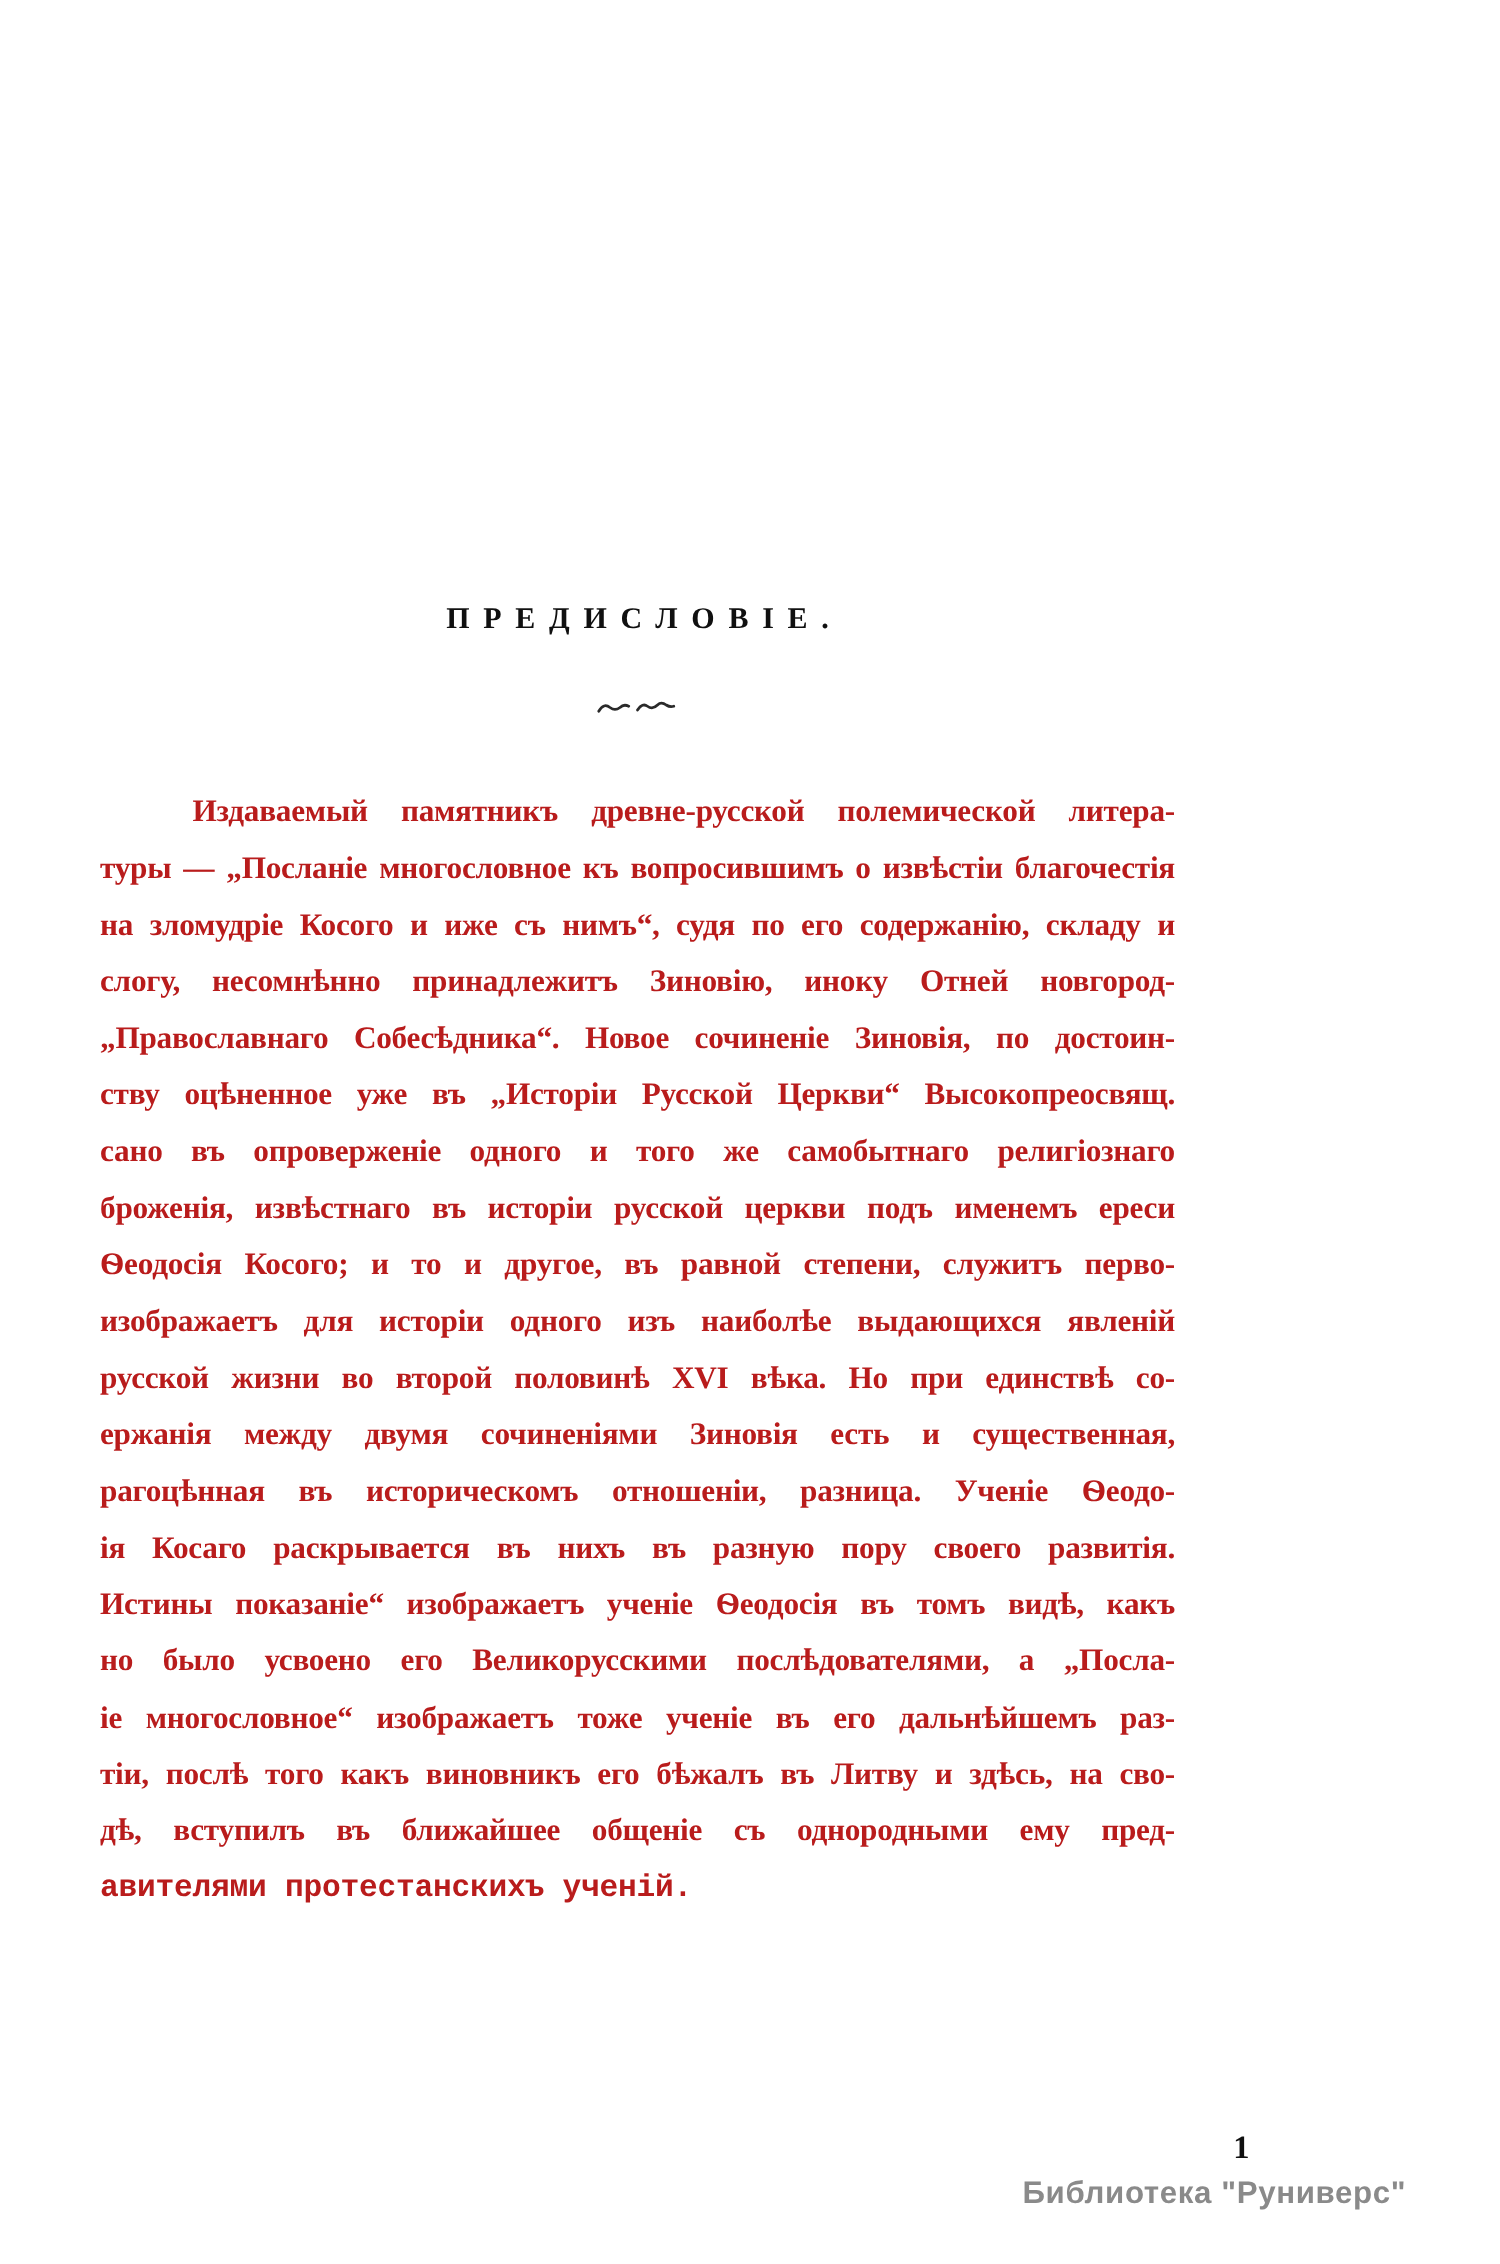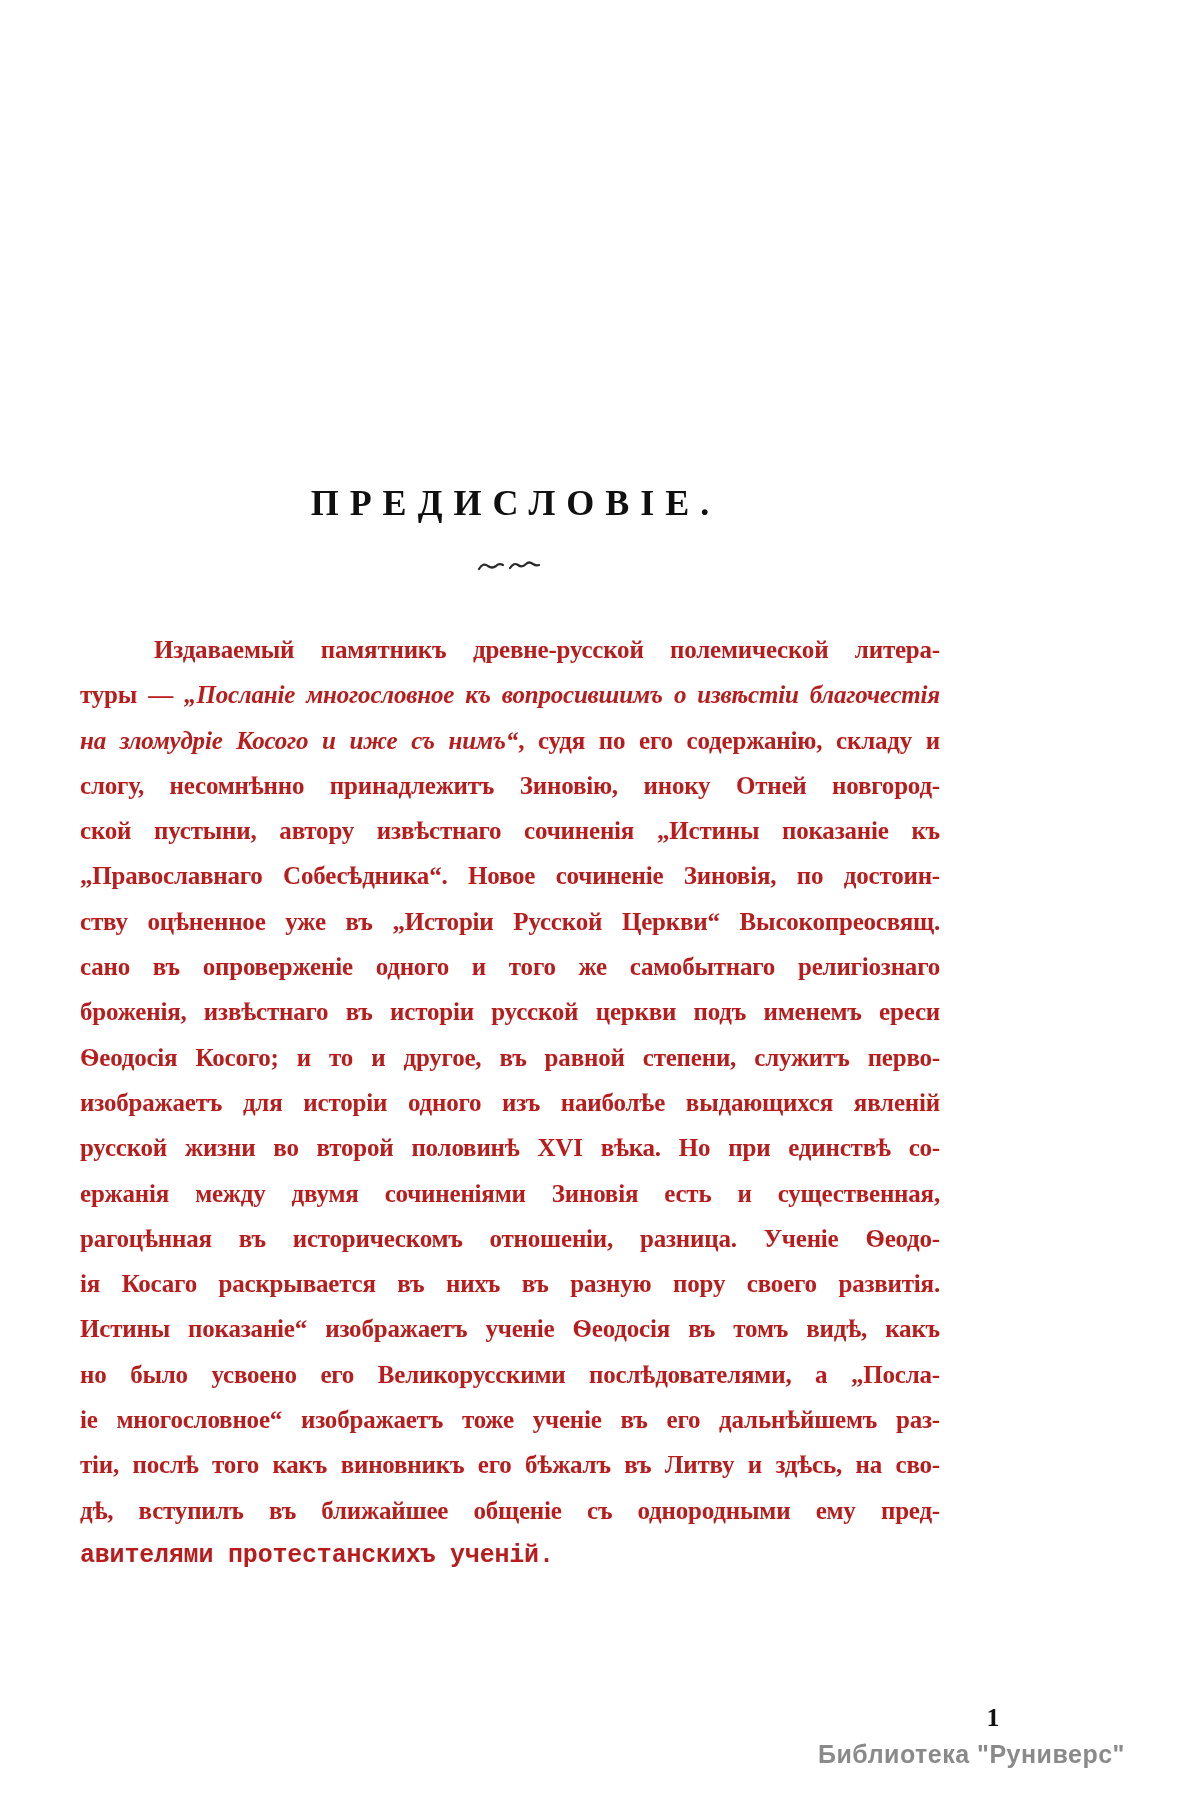--- a/index.html
+++ b/index.html
@@ -11,21 +11,21 @@
     color:#141414;
     font-family:"Liberation Serif","DejaVu Serif",serif;
     overflow:hidden;
   }
   .title{
     position:absolute;
     top:482px;
     left:80px;
     width:860px;
     text-align:center;
-    font-size:36px;
+    font-size:24px;
     font-weight:700;
     letter-spacing:11px;
     text-indent:11px;
     color:#101010;
     white-space:nowrap;
   }
   .ornament{
     position:absolute;
     top:560px;
     left:80px;
@@ -44,21 +44,21 @@
   }
   .line{
     height:45.3px;
     line-height:45.3px;
     text-align:justify;
     text-align-last:justify;
     overflow:hidden;
   }
   .line.indent{ text-indent:74px; }
   .line.last{ text-align-last:left;font-family:Liberation Mono, monospace; }
-  .seg.italic{ font-style:italic; }
+  .seg.italic{ }
   .page-number{
     position:absolute;
     top:1703px;
     left:953px;
     width:80px;
     text-align:center;
     font-size:26px;
     font-weight:700;
     color:#101010;
   }
@@ -85,21 +85,20 @@
     <svg width="66" height="14" viewBox="0 0 66 14" xmlns="http://www.w3.org/2000/svg">
       <path d="M2,9 q4,-7 9,-3 q4,3 8,0 q3,-3 7,-1 M33,8 q4,-6 8,-3 q4,3 8,-1 q3,-3 7,0 q3,2 6,1" stroke="#2a2a2a" fill="none" stroke-width="2.2" stroke-linecap="round"></path>
     </svg>
   </div>
 
   <div class="body-text" id="body-lines">
       <div class="line indent"><span class="seg regular">Издаваемый памятникъ древне-русской полемической литера-</span></div>
       <div class="line"><span class="seg regular">туры — </span><span class="seg italic">„Посланіе многословное къ вопросившимъ о извѣстіи благочестія</span></div>
       <div class="line"><span class="seg italic">на зломудріе Косого и иже съ нимъ“</span><span class="seg regular">, судя по его содержанію, складу и</span></div>
       <div class="line"><span class="seg regular">слогу, несомнѣнно принадлежитъ Зиновію, иноку Отней новгород-</span></div>
-      <div class="line"><span class="seg regular">ской пустыни, автору извѣстнаго сочиненія „Истины показаніе къ</span></div>
       <div class="line"><span class="seg regular">„Православнаго Собесѣдника“. Новое сочиненіе Зиновія, по достоин-</span></div>
       <div class="line"><span class="seg regular">ству оцѣненное уже въ „Исторіи Русской Церкви“ Высокопреосвящ.</span></div>
       <div class="line"><span class="seg regular">сано въ опроверженіе одного и того же самобытнаго религіознаго</span></div>
       <div class="line"><span class="seg regular">броженія, извѣстнаго въ исторіи русской церкви подъ именемъ ереси</span></div>
       <div class="line"><span class="seg regular">Ѳеодосія Косого; и то и другое, въ равной степени, служитъ перво-</span></div>
       <div class="line"><span class="seg regular">изображаетъ для исторіи одного изъ наиболѣе выдающихся явленій</span></div>
       <div class="line"><span class="seg regular">русской жизни во второй половинѣ XVI вѣка. Но при единствѣ со-</span></div>
       <div class="line"><span class="seg regular">ержанія между двумя сочиненіями Зиновія есть и существенная,</span></div>
       <div class="line"><span class="seg regular">рагоцѣнная въ историческомъ отношеніи, разница. Ученіе Ѳеодо-</span></div>
       <div class="line"><span class="seg regular">ія Косаго раскрывается въ нихъ въ разную пору своего развитія.</span></div>

